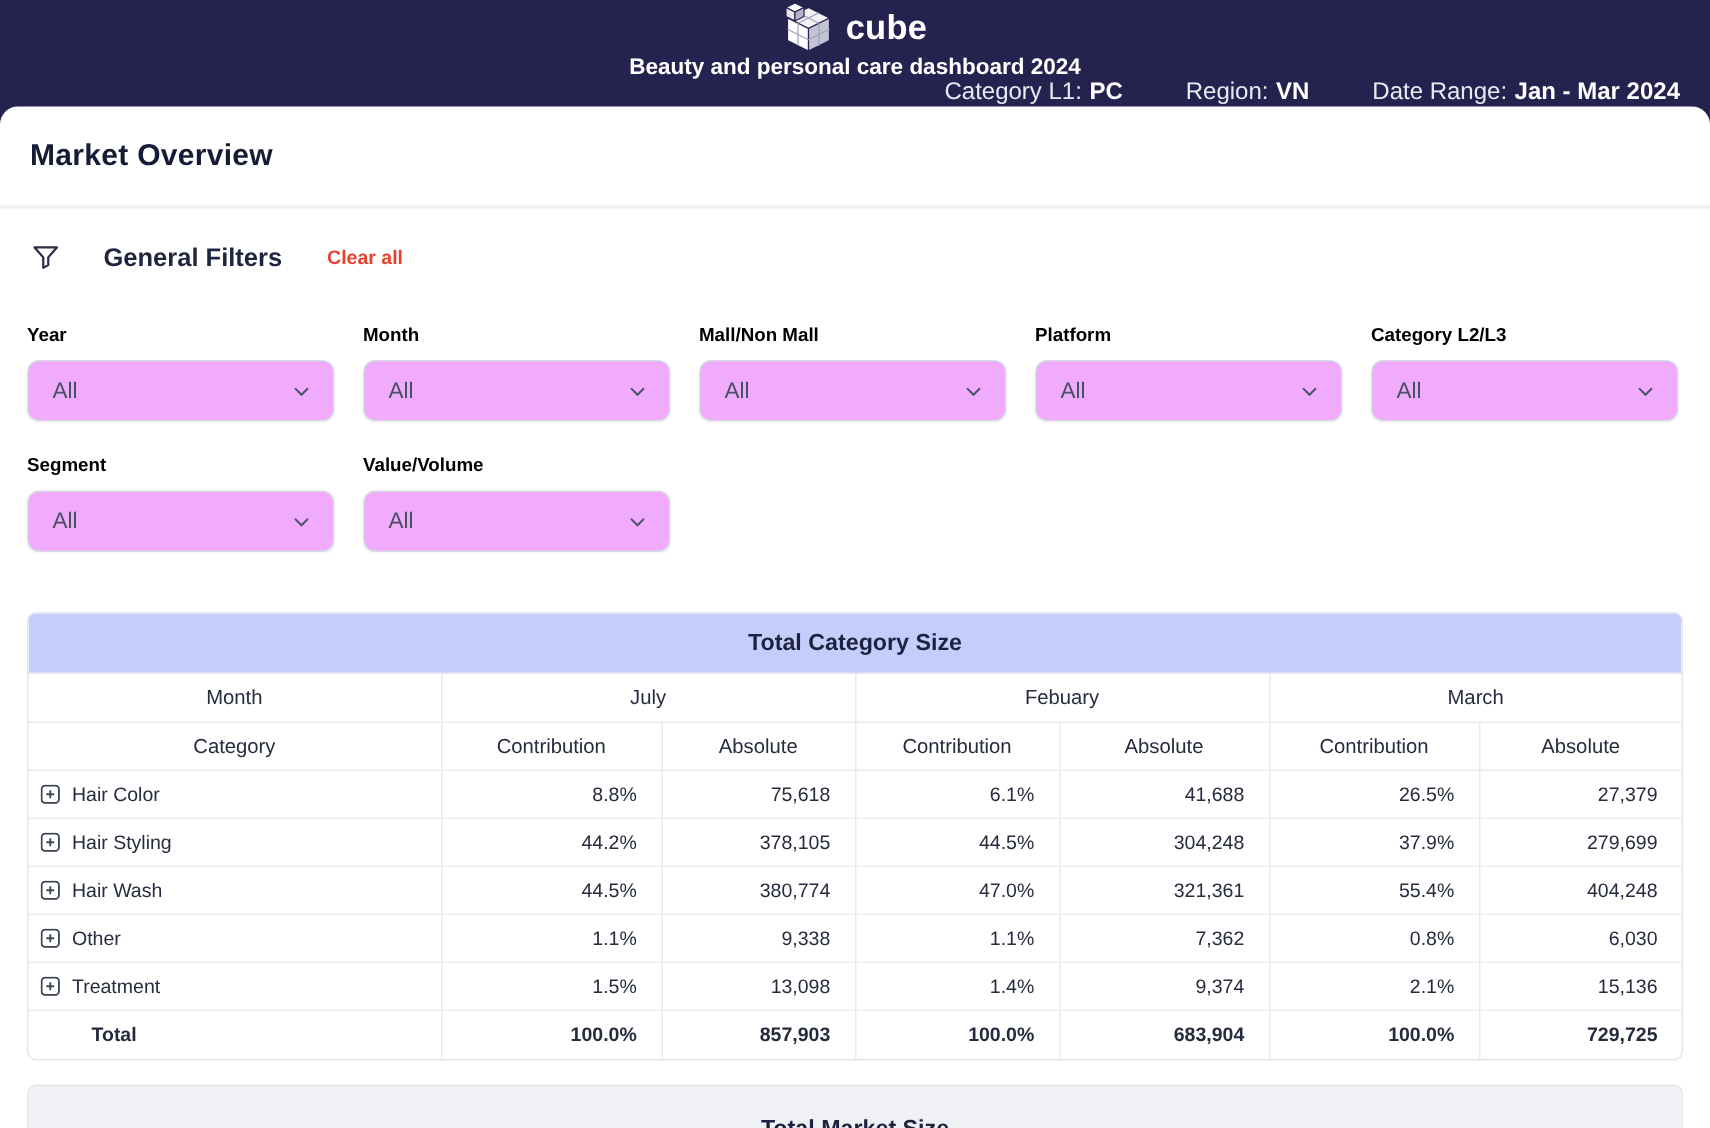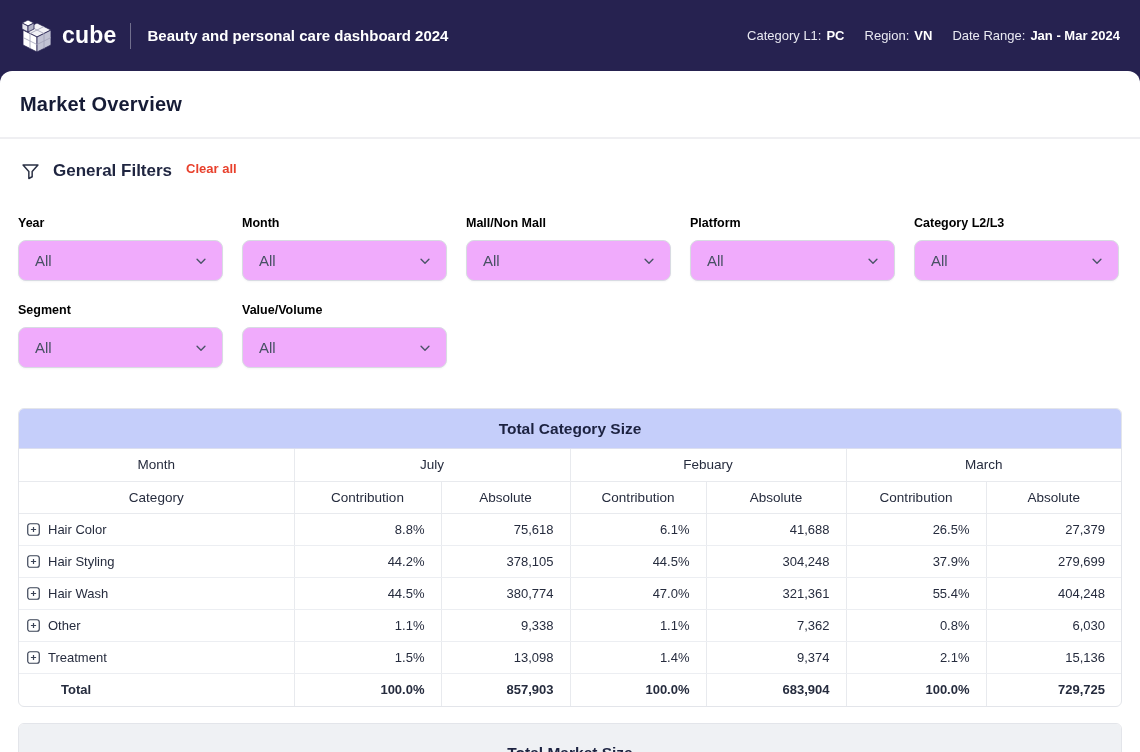--- a/index.html
+++ b/index.html
@@ -6,44 +6,44 @@
   html,body { width:1140px; height:752px; overflow:hidden; }
   body {
     background:#262250;
     font-family:"Liberation Sans","DejaVu Sans",sans-serif;
     color:#252b3d;
   }
 
   
   .topbar {
     height:71px; display:flex; align-items:center;
-    padding:0 20px; background:#262250; color:#fff;
+    padding:0 20px; background:#262250; color:#fff;flex-direction:column;
   }
   .logo-wrap { display:flex; align-items:center; gap:8px; }
   .logo-text { font-size:23px; font-weight:700; letter-spacing:.2px; color:#fff; }
   .topbar-divider { width:1px; height:26px; background:rgba(255,255,255,.35); margin:0 16px 0 14px; }
   .app-title { font-size:15px; font-weight:700; color:#fff; }
-  .topbar-meta { margin-left:auto; display:flex; align-items:flex-start; gap:20px; font-size:13px; }
+  .topbar-meta { margin-left:auto; display:flex; align-items:flex-start; gap:42px; font-size:16px; }
   .meta-item { color:#e9e9f2; white-space:nowrap; }
   .meta-item b { color:#fff; font-weight:700; margin-left:5px; }
 
   
   .content {
     background:#fff; border-radius:12px 12px 0 0;
     height:681px; overflow:hidden;
   }
   .page-header {
     height:68px; display:flex; align-items:center;
     padding:0 20px; border-bottom:2px solid #efeff2;
   }
   .page-title { font-size:20px; font-weight:700; color:#161c36; letter-spacing:.2px; }
 
   
   .filters { padding:22px 18px 0 18px; }
-  .filters-head { display:flex; align-items:flex-start; gap:12px; padding-left:2px; }
+  .filters-head { display:flex; align-items:center; gap:28px; padding-left:2px; }
   .filters-title { font-size:17px; font-weight:600; color:#1f2540; }
   .clear-all { font-size:13px; font-weight:700; color:#e8402c; cursor:pointer; margin-left:2px; }
   .filters-grid {
     margin-top:34px; display:flex; flex-wrap:wrap;
     column-gap:19px; row-gap:22px;
   }
   .filter-item { width:205px; }
   .filter-label { font-size:12.5px; font-weight:700; color:#000000; margin-bottom:10px; }
   .filter-select {
     height:41px; border:1px solid #d8dbe2; border-radius:8px;

